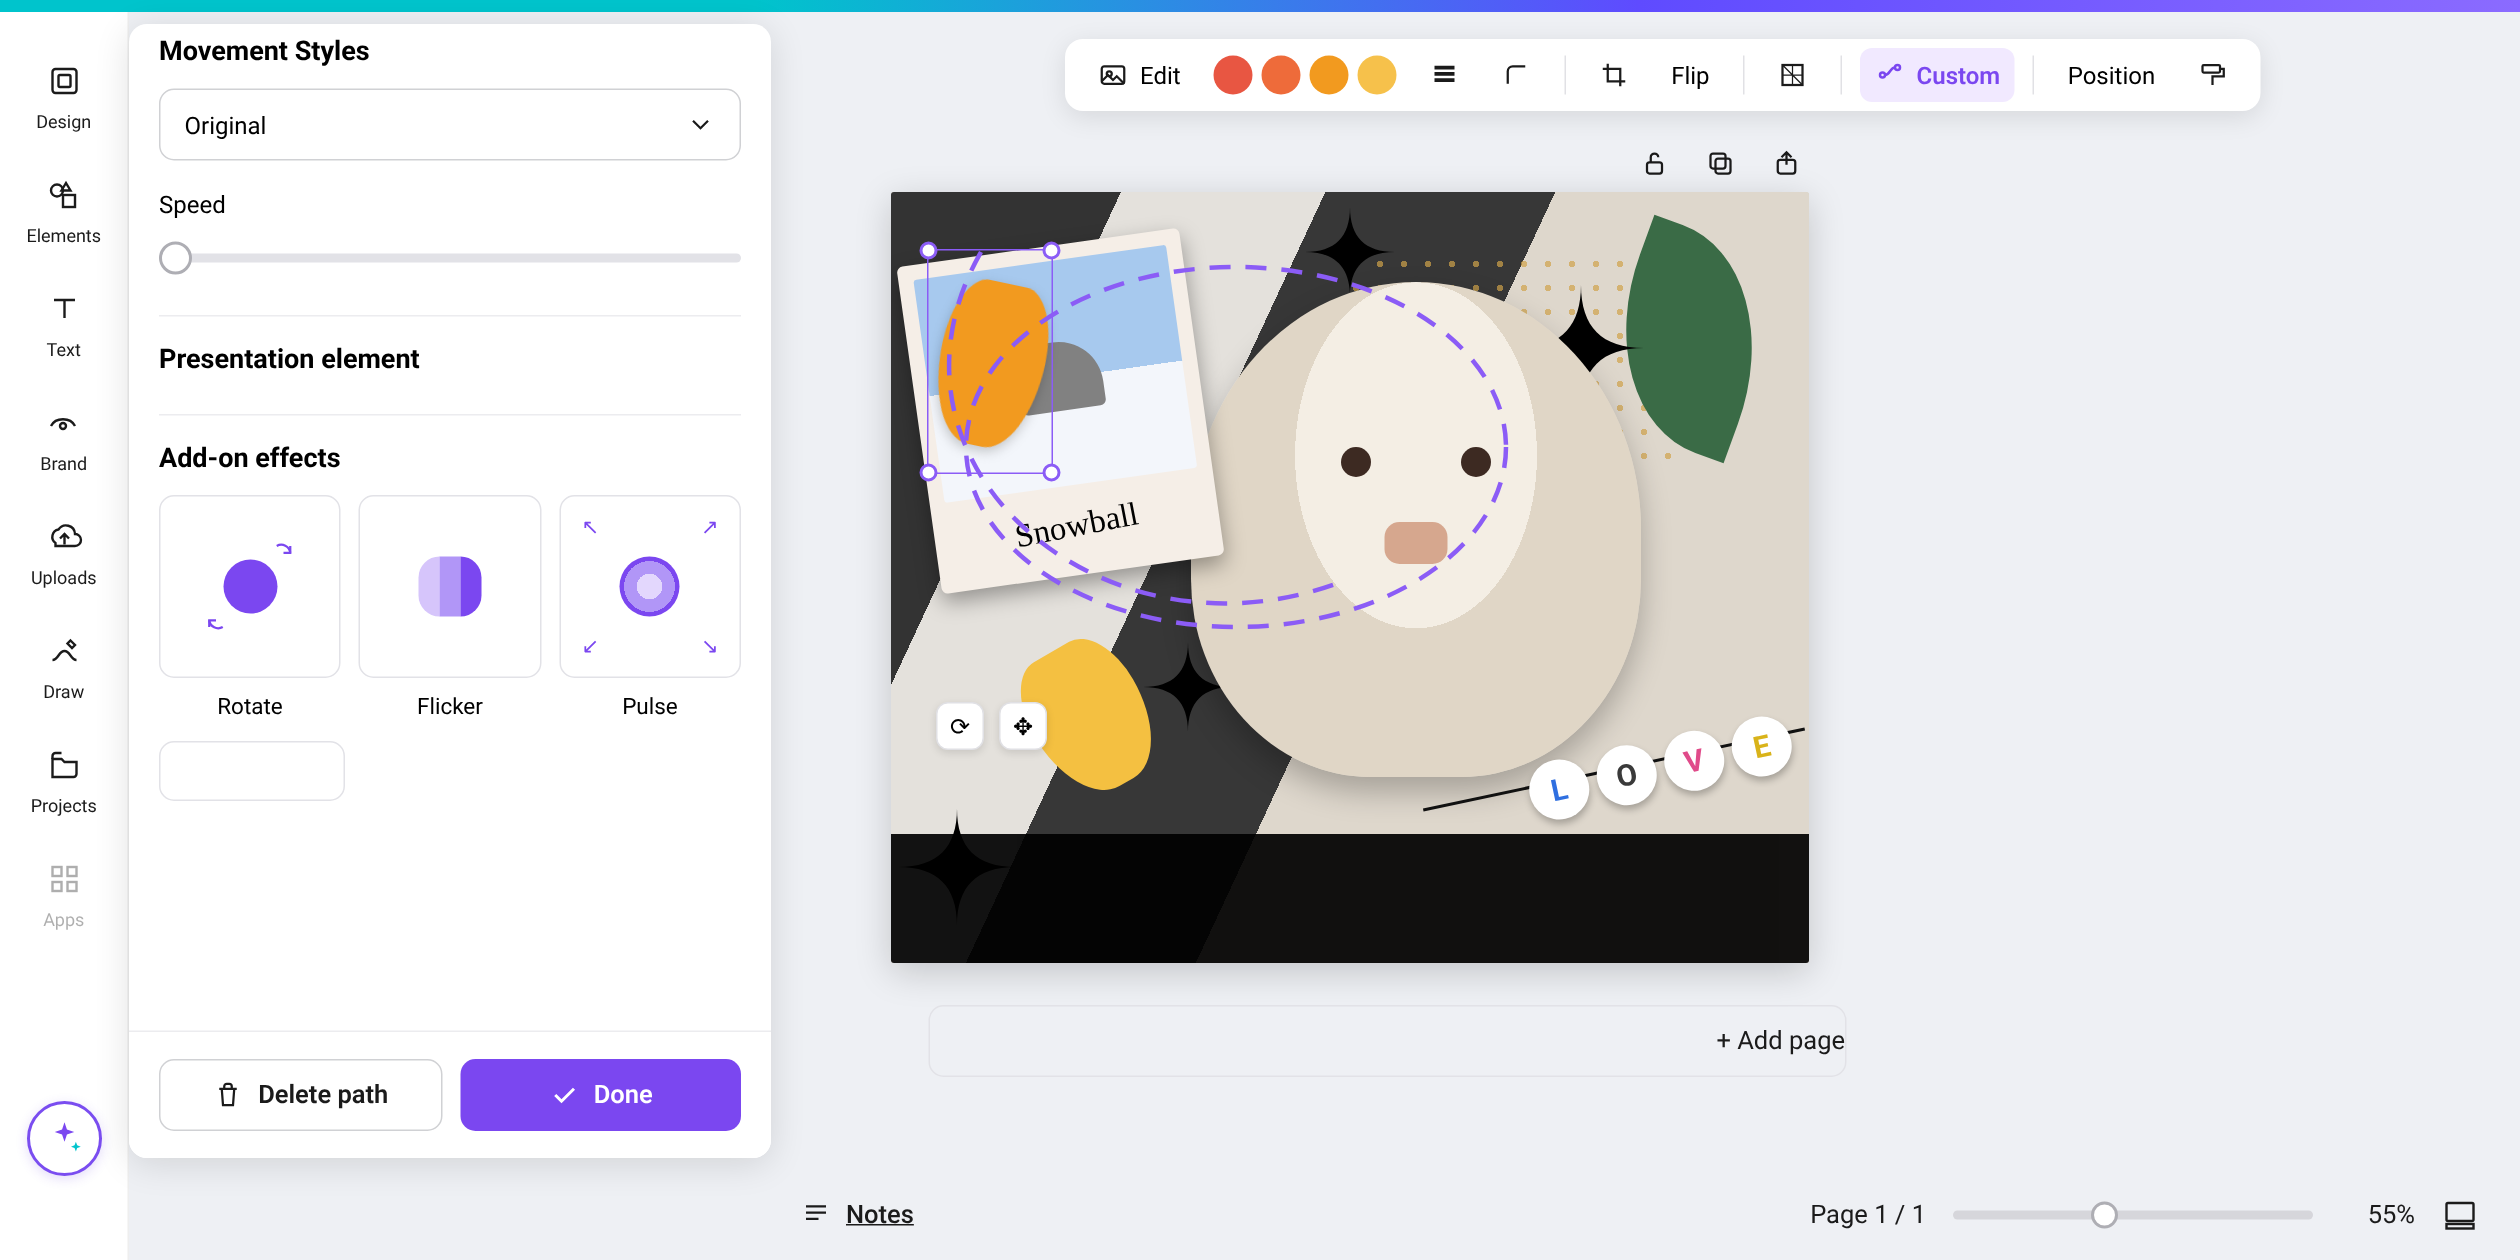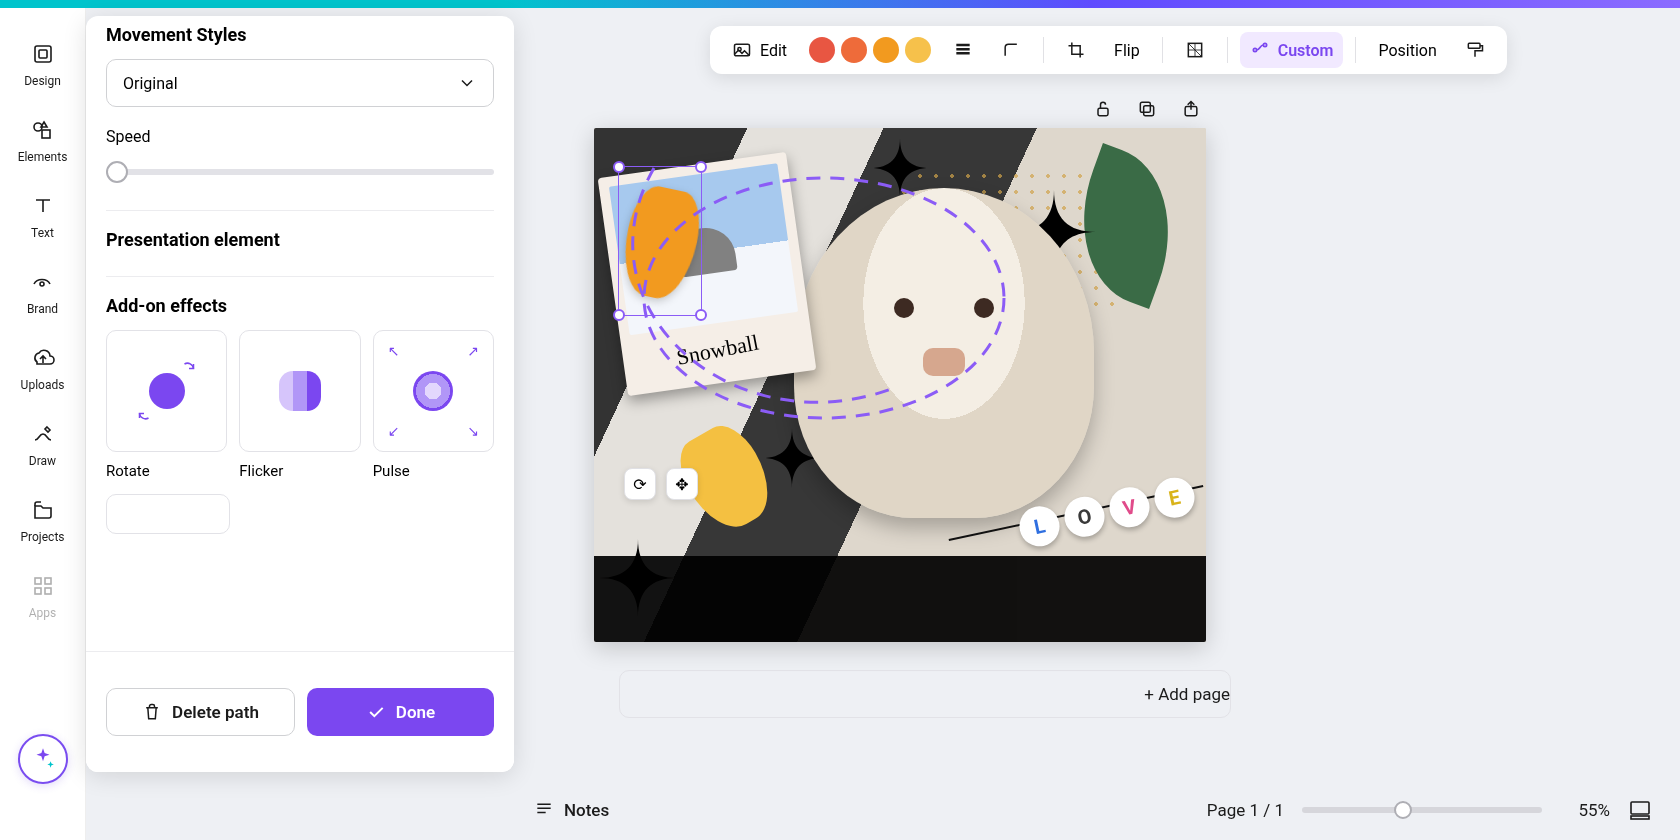--- a/index.html
+++ b/index.html
@@ -33,36 +33,36 @@
 .toggle { width: 46px; height: 25px; background: #d6d6da; border-radius: 20px; position: relative; cursor: pointer; }
 .toggle::after { content: ""; position: absolute; left: 3px; top: 3px; width: 19px; height: 19px; background: #fff; border-radius: 50%; }
 .speed-lbl { font-size: 16px; margin-top: 20px; margin-bottom: 14px; }
 .slider { width: 100%; height: 24px; position: relative; }
 .slider .track { position: absolute; left: 0; right: 0; top: 50%; transform: translateY(-50%); height: 6px; background: #e2e2e7; border-radius: 4px; }
 .slider .thumb { position: absolute; left: 0; top: 50%; transform: translate(0,-50%); width: 22px; height: 22px; border-radius: 50%; background: #fff; border: 2px solid #aeaeb4; }
 hr.sep { border: none; border-top: 1px solid #ececef; margin: 26px 0 18px 0; }
 
 .fx-grid { display: grid; grid-template-columns: repeat(3, 1fr); gap: 12px; }
 .fx-card { border: 1px solid #e2e2e7; border-radius: 10px; height: 122px; display: flex; align-items: center; justify-content: center; cursor: pointer; position: relative; }
-.fx-label { text-align: left; font-size: 15px; margin-top: 10px; }
+.fx-label { text-align: center; font-size: 15px; margin-top: 10px; }
 .fx-col { display: flex; flex-direction: column; }
 .rot-circ { width: 36px; height: 36px; background: #7b47f0; border-radius: 50%; }
 .rot-arr1, .rot-arr2 { position: absolute; width: 18px; height: 18px; color: #7b47f0; }
 .rot-arr1 { top: 30px; right: 28px; }
 .rot-arr2 { bottom: 30px; left: 28px; transform: rotate(180deg); }
 .flk { display: flex; }
 .flk div { width: 14px; height: 40px; }
 .flk div:nth-child(1){ background:#d6c5fb; border-radius:20px 0 0 20px; }
 .flk div:nth-child(2){ background:#b196f7; }
 .flk div:nth-child(3){ background:#7b47f0; border-radius:0 20px 20px 0; }
 .pulse-c { width: 40px; height: 40px; border-radius: 50%; background: radial-gradient(circle, #e3d7fd 0 30%, #b196f7 30% 60%, #7b47f0 60% 100%); }
 .pulse-arrow { position:absolute; color:#7b47f0; font-size:14px; }
 .pa-tl{ top:12px; left:14px; } .pa-tr{ top:12px; right:14px; } .pa-bl{ bottom:12px; left:14px; } .pa-br{ bottom:12px; right:14px; }
 
-.panel-ftr { border-top: 1px solid #ececef; padding: 36px 20px; display: flex; gap: 12px; background: #fff; }
+.panel-ftr { border-top: 1px solid #ececef; padding: 18px 20px; display: flex; gap: 12px; background: #fff; }
 .btn { flex: 1; height: 48px; border-radius: 10px; font-size: 17px; font-weight: 600; display: flex; align-items: center; justify-content: center; gap: 10px; cursor: pointer; border: none; }
 .btn-secondary { border: 1px solid #d0d1d4; background: #fff; color: #1b1b1b; }
 .btn-primary { background: #7b47f0; color: #fff; }
 
 
 .ctx-bar { position: absolute; top: 26px; left: 710px; height: 48px; background: #fff; border-radius: 12px; padding: 0 12px; display: flex; align-items: center; gap: 8px; box-shadow: 0 4px 18px rgba(0,0,0,.10); }
 .ctx-item { height: 36px; padding: 0 10px; display: flex; align-items: center; gap: 8px; font-size: 16px; cursor: pointer; border-radius: 8px; }
 .ctx-item.custom-active { background: #f1e9ff; color: #7b47f0; font-weight: 600; }
 .ctx-sep { width: 1px; height: 26px; background: #e1e1e5; margin: 0 4px; }
 .sw { width: 26px; height: 26px; border-radius: 50%; }
@@ -98,21 +98,21 @@
 .sel-h { position:absolute; width:12px; height:12px; background:#fff; border:2px solid #8b5cf6; border-radius:50%; }
 .h-tl{ left:-6px; top:-6px; } .h-tr{ right:-6px; top:-6px; } .h-bl{ left:-6px; bottom:-6px; } .h-br{ right:-6px; bottom:-6px; }
 .float-ctrls { position:absolute; left:32px; top:340px; display:flex; gap:10px; }
 .float-btn { width:32px; height:32px; background:#fff; border:1px solid #e0e0e4; border-radius:8px; display:flex; align-items:center; justify-content:center; box-shadow:0 2px 6px rgba(0,0,0,.12); cursor:pointer; font-size:16px; }
 
 
 .add-page { position:absolute; left:594px; top:670px; width:612px; height:48px; border:1px solid #e2e2e7; border-radius:10px; display:flex; align-items:center; justify-content:flex-end; font-size:17px; color:#1b1b1b; cursor:pointer; background:#fff0;margin-left:25px; }
 
 
 .bottom-bar { position:absolute; left:514px; right:0; bottom:0; height:60px; display:flex; align-items:center; padding: 0 28px 0 20px; gap:18px; color:#1b1b1b; }
-.notes { display:flex; align-items:center; gap:10px; font-size:17px; cursor:pointer; font-weight:500; }
+.notes { display:flex; align-items:center; gap:10px; font-size:17px; cursor:pointer; font-weight:500;text-decoration:underline; }
 .spacer { flex:1; }
 .page-ind { font-size:17px; }
 .zoom-slider { width:240px; height:22px; position:relative; }
 .zoom-slider .track { position:absolute; left:0; right:0; top:50%; transform:translateY(-50%); height:6px; background:#d6d6db; border-radius:4px; }
 .zoom-slider .thumb { position:absolute; top:50%; transform:translate(-50%,-50%); width:18px; height:18px; border-radius:50%; background:#fff; border:2px solid #aeaeb4; left:42%; }
 .zoom-pct { font-size:17px; width:50px; text-align:right; }
 .grid-icon { width:24px; height:24px; cursor:pointer; }
 
 svg.ico { width:20px; height:20px; stroke:#1b1b1b; fill:none; stroke-width:1.8; }
 </style>

